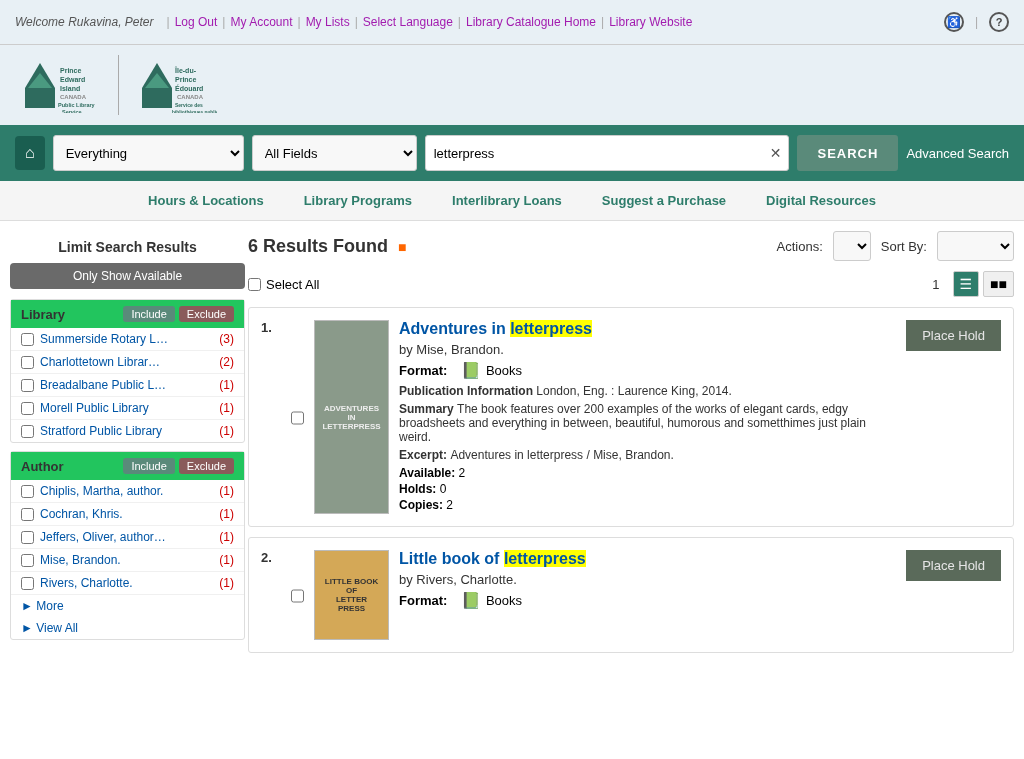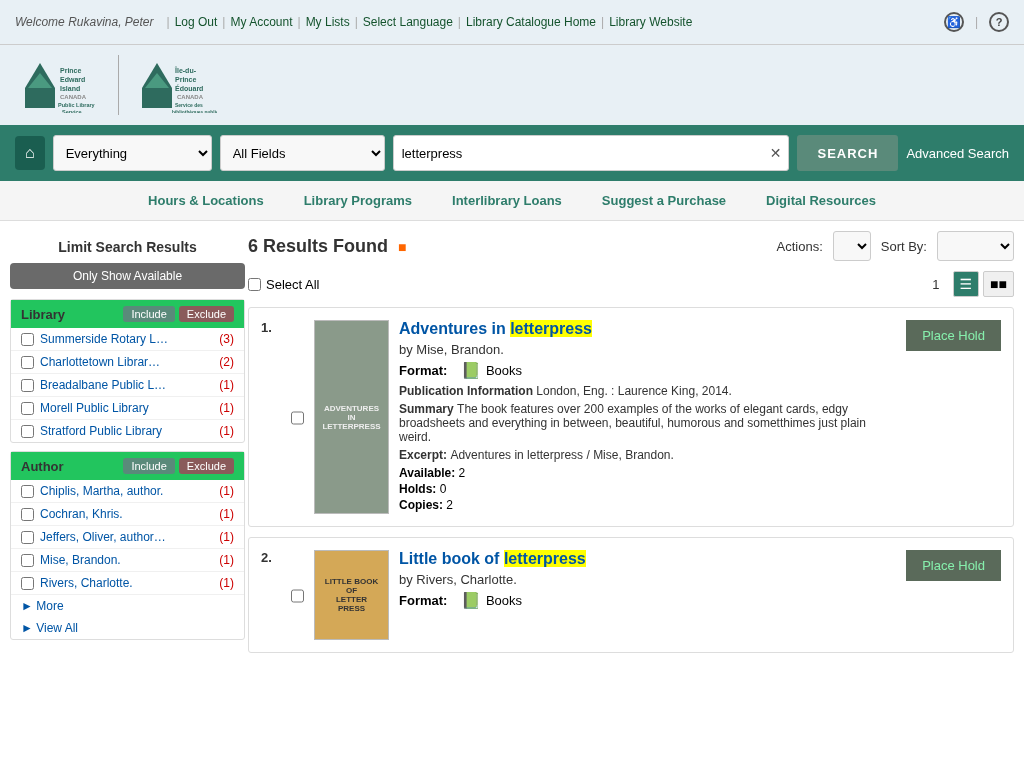--- a/index.html
+++ b/index.html
@@ -10,21 +10,21 @@
       background: #e8f0f5;
       padding: 12px 15px;
       display: flex;
       align-items: center;
       font-size: 12px;
       color: #444;
       border-bottom: 1px solid #ccc;
     }
     #top-bar .welcome { font-style: italic; color: #555; margin-right: 8px; }
     #top-bar .sep { color: #aaa; margin: 0 5px; }
-    #top-bar a { color: #14532d; text-decoration: none; font-size: 12px; }
+    #top-bar a { color: #a21caf; text-decoration: none; font-size: 12px; }
     #top-bar .right-icons { margin-left: auto; display: flex; align-items: center; gap: 6px; }
 
     
     #header {
       background: #e8f0f5;
       padding: 10px 20px;
       display: flex;
       align-items: center;
     }
     #logo-area {
@@ -69,21 +69,21 @@
       color: white;
       font-size: 16px;
     }
     #search-bar select, #search-bar input {
       height: 36px;
       border: 1px solid #ccc;
       border-radius: 3px;
       padding: 0 8px;
       font-size: 13px;
     }
-    #search-bar .scope-select { width: 159px; background: #f8f8f8; }
+    #search-bar .scope-select { width: 191px; background: #f8f8f8; }
     #search-bar .field-select { width: 165px; background: #f8f8f8; }
     #search-bar .search-input-wrap {
       position: relative;
       flex: 1;
     }
     #search-bar .search-input {
       width: 100%;
       padding-right: 30px;
     }
     #search-bar .clear-btn {
@@ -344,21 +344,21 @@
     .result-actions {
       display: flex;
       flex-direction: column;
       align-items: flex-end;
       justify-content: flex-start;
       flex-shrink: 0;
       gap: 8px;
     }
     .place-hold-btn {
       background: #5a6a5a;
-      color: #86efac;
+      color: #e5e5e5;
       border: none;
       border-radius: 0;
       padding: 8px 16px;
       cursor: pointer;
       font-size: 13px;
       white-space: nowrap;
     }
 
     .actions-label { font-size: 13px; color: #333; }
     .sort-label { font-size: 13px; color: #333; }

